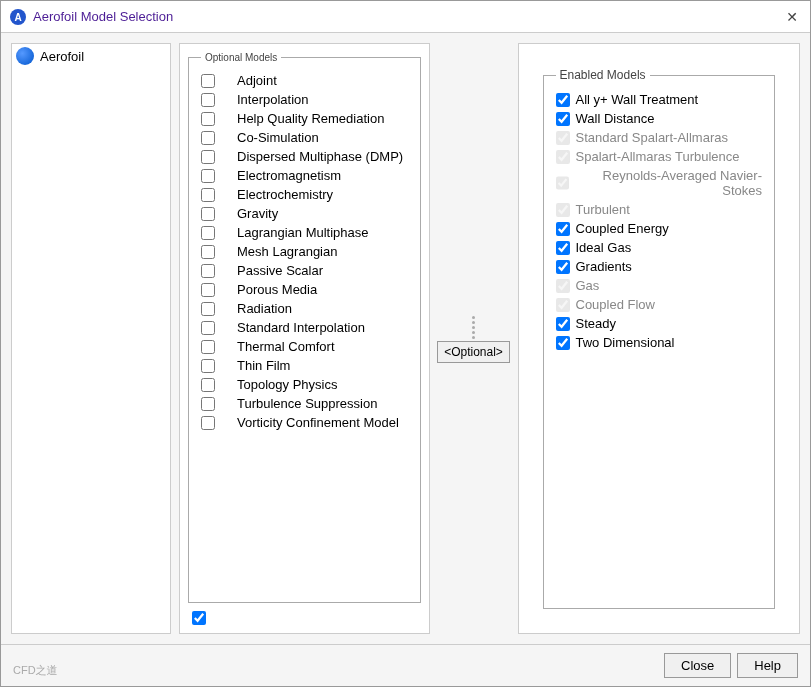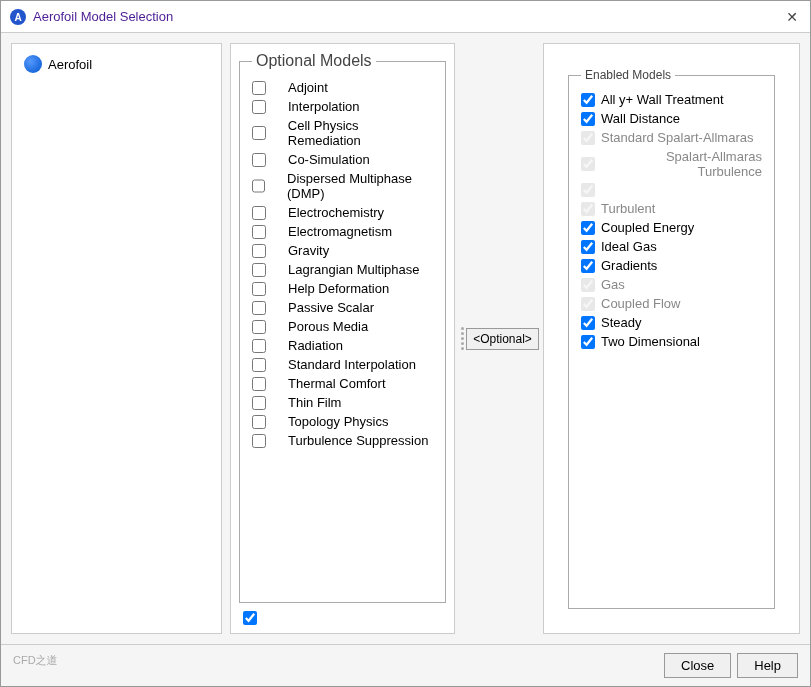--- a/index.html
+++ b/index.html
@@ -57,24 +57,24 @@
       background: transparent;
     }
     .content-area {
       display: flex;
       flex: 1;
       overflow: hidden;
       padding: 10px;
       gap: 8px;
     }
     .left-panel {
-      width: 211px;
+      width: 160px;
       background: #fff;
       border: 1px solid #ccc;
-      padding: 8px;
+      padding: 0;
     }
     .left-panel-item {
       display: flex;
       align-items: center;
       gap: 6px;
       padding: 3px 4px;
       cursor: pointer;
     }
     .node-icon {
       width: 18px;
@@ -93,21 +93,21 @@
       padding: 8px;
     }
     .fieldset-group {
       border: 1px solid #aaa;
       padding: 8px 12px 12px;
       margin: 0;
       flex: 1;
       overflow-y: auto;
     }
     .fieldset-group legend {
-      font-size: 16px;
+      font-size: 10px;
       color: #444;
       padding: 0 4px;
     }
     .checkbox-item {
       display: flex;
       align-items: center;
       gap: 22px;
       padding: 2px 0;
       cursor: pointer;
     }
@@ -125,21 +125,21 @@
       align-items: center;
       gap: 6px;
       padding: 8px 4px 0;
     }
     .auto-select-row input[type=checkbox] {
       width: 14px;
       height: 14px;
     }
     .optional-btn-col {
       display: flex;
-      flex-direction: row;
+      flex-direction: column;
       justify-content: center;
       align-items: center;
       width: 80px;
     }
     .optional-btn {
       font-size: 12px;
       padding: 3px 6px;
       border: 1px solid #999;
       background: #f0f0f0;
       cursor: pointer;
@@ -179,21 +179,21 @@
     .enabled-item.greyed input[type=checkbox] { opacity: 0.5; }
     .middle-row {
       display: flex;
       gap: 4px;
       flex: 1;
       overflow: hidden;
     }
     .bottom-bar {
       display: flex;
       justify-content: flex-end;
-      align-items: flex-start;
+      align-items: flex-end;
       padding: 8px 12px;
       border-top: 1px solid #ccc;
       background: #f5f5f5;
       gap: 6px;
     }
     .bottom-btn {
       padding: 4px 16px;
       border: 1px solid #999;
       background: #f0f0f0;
       cursor: pointer;
@@ -251,49 +251,49 @@
                 <div class="checkbox-item">
                   <input type="checkbox" id="opt-0" style="">
                   <label for="opt-0">Adjoint</label>
                 </div>
                 <div class="checkbox-item">
                   <input type="checkbox" id="opt-1" style="">
                   <label for="opt-1">Interpolation</label>
                 </div>
                 <div class="checkbox-item">
                   <input type="checkbox" id="opt-2" style="">
-                  <label for="opt-2">Cell Physics Remediation</label>
+                  <label for="opt-2">Help Quality Remediation</label>
                 </div>
                 <div class="checkbox-item">
                   <input type="checkbox" id="opt-3" style="">
                   <label for="opt-3">Co-Simulation</label>
                 </div>
                 <div class="checkbox-item">
                   <input type="checkbox" id="opt-4" style="">
                   <label for="opt-4">Dispersed Multiphase (DMP)</label>
                 </div>
                 <div class="checkbox-item">
+                  <input type="checkbox" id="opt-6" style="">
+                  <label for="opt-6">Electromagnetism</label>
+                </div>
+                <div class="checkbox-item">
                   <input type="checkbox" id="opt-5" style="">
                   <label for="opt-5">Electrochemistry</label>
                 </div>
                 <div class="checkbox-item">
-                  <input type="checkbox" id="opt-6" style="">
-                  <label for="opt-6">Electromagnetism</label>
-                </div>
-                <div class="checkbox-item">
                   <input type="checkbox" id="opt-7" style="">
                   <label for="opt-7">Gravity</label>
                 </div>
                 <div class="checkbox-item">
                   <input type="checkbox" id="opt-8" style="">
                   <label for="opt-8">Lagrangian Multiphase</label>
                 </div>
                 <div class="checkbox-item">
                   <input type="checkbox" id="opt-9" style="">
-                  <label for="opt-9">Help Deformation</label>
+                  <label for="opt-9">Mesh Lagrangian</label>
                 </div>
                 <div class="checkbox-item">
                   <input type="checkbox" id="opt-10" style="">
                   <label for="opt-10">Passive Scalar</label>
                 </div>
                 <div class="checkbox-item">
                   <input type="checkbox" id="opt-11" style="">
                   <label for="opt-11">Porous Media</label>
                 </div>
                 <div class="checkbox-item">
@@ -312,20 +312,24 @@
                   <input type="checkbox" id="opt-15" style="">
                   <label for="opt-15">Thin Film</label>
                 </div>
                 <div class="checkbox-item">
                   <input type="checkbox" id="opt-16" style="">
                   <label for="opt-16">Topology Physics</label>
                 </div>
                 <div class="checkbox-item">
                   <input type="checkbox" id="opt-17" style="">
                   <label for="opt-17">Turbulence Suppression</label>
+                </div>
+                <div class="checkbox-item">
+                  <input type="checkbox" id="opt-18" style="">
+                  <label for="opt-18">Vorticity Confinement Model</label>
                 </div>
               </div>
           </fieldset>
           <div class="auto-select-row">
             <input type="checkbox" id="auto-select" checked="" style="">
           </div>
         </div>
 
         <div class="optional-btn-col">
           <div class="dot-handle">
@@ -353,20 +357,21 @@
                 <div class="enabled-item greyed">
                   <input type="checkbox" id="en-2" disabled="" checked="" style="">
                   <label for="en-2">Standard Spalart-Allmaras</label>
                 </div>
                 <div class="enabled-item greyed">
                   <input type="checkbox" id="en-3" disabled="" checked="" style="">
                   <label for="en-3">Spalart-Allmaras Turbulence</label>
                 </div>
                 <div class="enabled-item greyed">
                   <input type="checkbox" id="en-4" disabled="" checked="" style="">
+                  <label for="en-4">Reynolds-Averaged Navier-Stokes</label>
                 </div>
                 <div class="enabled-item greyed">
                   <input type="checkbox" id="en-5" disabled="" checked="" style="">
                   <label for="en-5">Turbulent</label>
                 </div>
                 <div class="enabled-item">
                   <input type="checkbox" id="en-6" checked="" style="">
                   <label for="en-6">Coupled Energy</label>
                 </div>
                 <div class="enabled-item">

